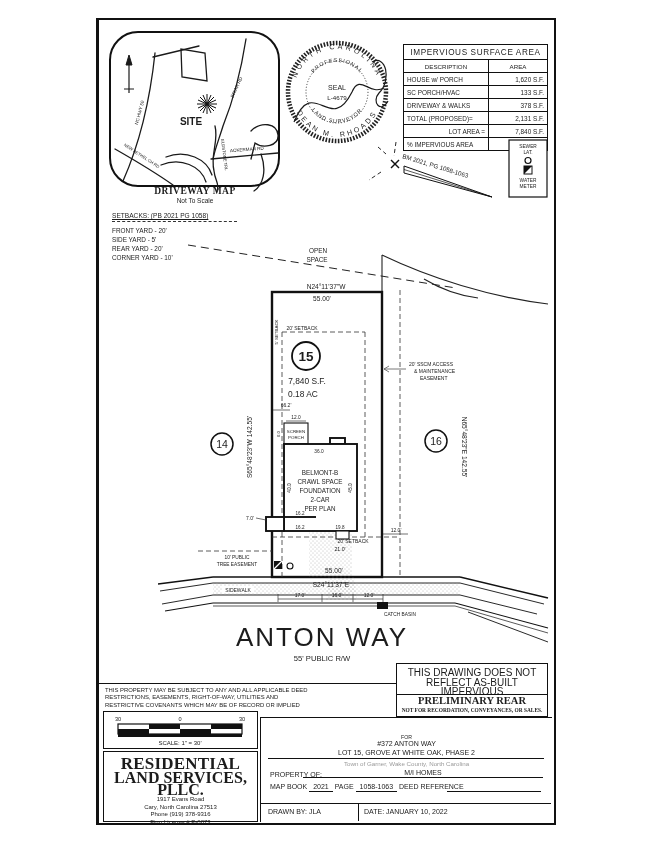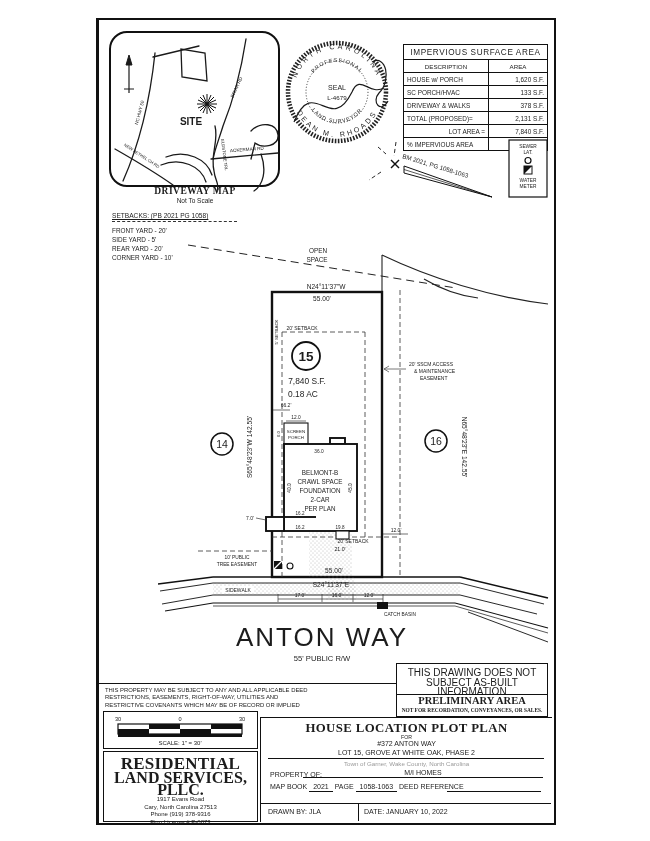--- a/index.html
+++ b/index.html
@@ -1,21 +1,21 @@
 <!DOCTYPE html>
 <html><head>
 <meta charset="utf-8">
 <style>
   html,body{margin:0;padding:0;background:#fff;}
   #sheet{position:relative;width:650px;height:841px;background:#fff;overflow:hidden;
          font-family:"Liberation Sans",sans-serif;color:#1c1c1c;}
   .abs{position:absolute;}
   #border{left:96px;top:18px;width:455px;height:803px;border:2px solid #111;border-left-width:3px;}
   
-  #vicbox{left:109px;top:31px;width:167px;height:152px;border:2.5px solid #111;border-radius:18px;}
+  #vicbox{left:109px;top:31px;width:167px;height:152px;border:2.5px solid #111;border-radius:29px;}
   #victitle{left:109px;top:186px;width:172px;text-align:center;font-family:"Liberation Serif",serif;
             font-weight:bold;font-size:9.5px;letter-spacing:.5px;}
   #vicsub{left:109px;top:197px;width:172px;text-align:center;font-size:6.5px;}
   
   #imptable{left:403px;top:28px;width:145px;border-collapse:collapse;margin-top:16px;}
   #imptable td,#imptable th{border:1.2px solid #111;font-weight:normal;
       font-size:6.4px;padding:1.5px 3px;height:9px;white-space:nowrap;}
   #imptable .ttl{font-size:8.2px;text-align:center;letter-spacing:.6px;height:11px;}
   #imptable .hdr td{text-align:center;font-size:6.2px;}
   #imptable .a{text-align:right;width:52px;}
@@ -383,29 +383,28 @@
     <div class="n1">RESIDENTIAL</div>
     <div class="n2">LAND SERVICES, PLLC.</div>
     <div class="ad">1917 Evans Road</div>
     <div class="ad">Cary, North Carolina 27513</div>
     <div class="ad">Phone (919) 378-9316</div>
     <div class="ad">Firm License # P-0873</div>
   </div>
 
   <div class="abs" id="box-asbuilt">
     <div>THIS DRAWING DOES NOT</div>
-    <div>SUBJECT AS-BUILT INFORMATION</div>
+    <div>REFLECT AS-BUILT IMPERVIOUS</div>
   </div>
   <div class="abs" id="box-prelim">
-    <div class="p1">PRELIMINARY AREA</div>
+    <div class="p1">PRELIMINARY REAR</div>
     <div class="p2">NOT FOR RECORDATION, CONVEYANCES, OR SALES.</div>
   </div>
 
   <div class="abs" id="titleblock"></div>
-  <div class="abs" id="tb-title">HOUSE LOCATION PLOT PLAN</div>
   <div class="abs" id="tb-for">FOR</div>
   <div class="abs" id="tb-addr">#372 ANTON WAY</div>
   <div class="abs" id="tb-lot">LOT 15, GROVE AT WHITE OAK, PHASE 2</div>
   <div class="abs" id="tb-lotline"></div>
   <div class="abs" id="tb-town">Town of Garner, Wake County, North Carolina</div>
   <div class="abs tb-small" id="tb-proplabel">PROPERTY OF:</div>
   <div class="abs tb-small" id="tb-propvalue">M/I HOMES</div>
   <div class="abs tb-small" id="tb-maprow">
     <span>MAP BOOK</span>
     <span class="uval">2021</span>

